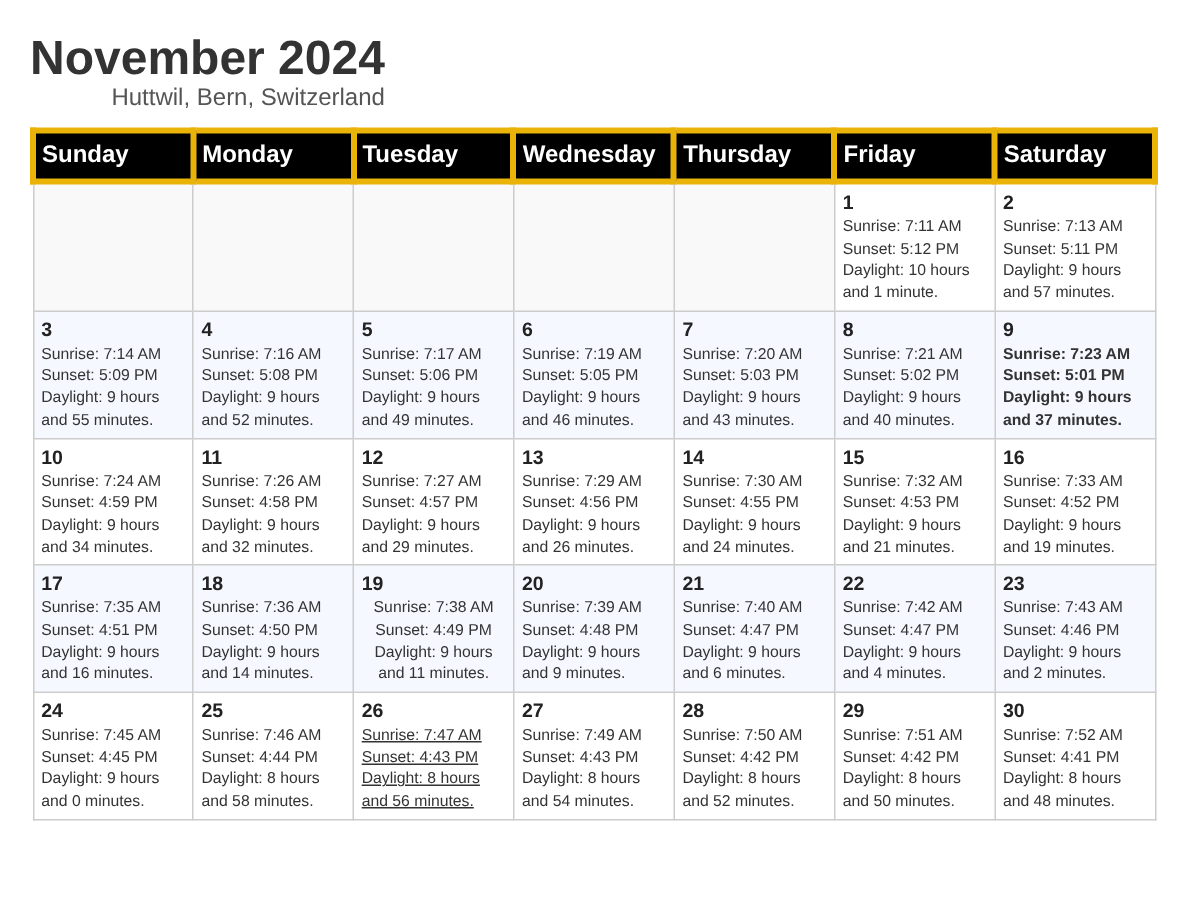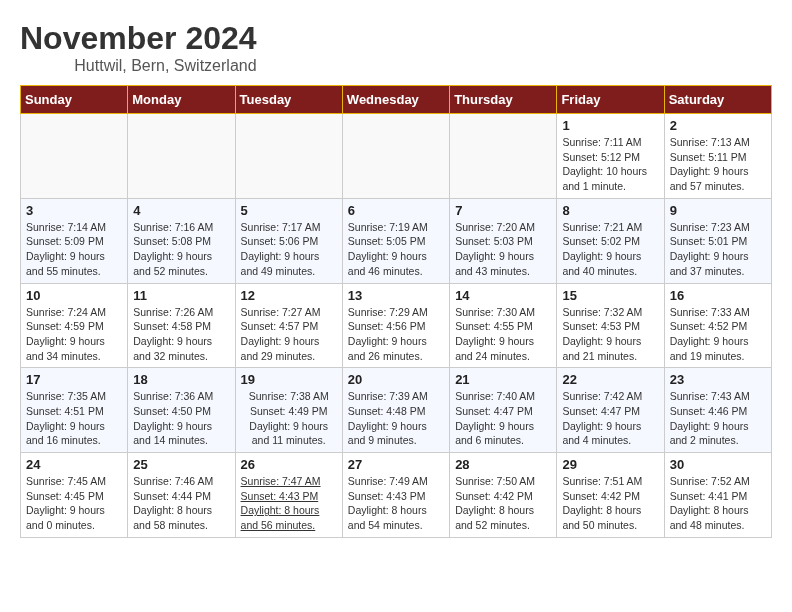--- a/index.html
+++ b/index.html
@@ -43,27 +43,27 @@
     .location {
       font-size: 16px;
       color: #555;
     }
     .calendar {
       width: 100%;
       border-collapse: collapse;
       font-size: 11px;
     }
     .calendar th {
-      background: #7f1d1d;
+      background: #000000;
       color: #fff;
       padding: 6px 4px;
       text-align: left;
-      font-size: 13px;
+      font-size: 16px;
       font-weight: bold;
-      border: 1px solid #eab308;
+      border: 4px solid #eab308;
     }
     .calendar td {
       border: 1px solid #ccc;
       vertical-align: top;
       padding: 4px 5px;
       width: 107px;
       min-height: 80px;
       background: #fff;
     }
     .calendar td.empty {
@@ -158,21 +158,21 @@
 Daylight: 9 hours and 43 minutes.</div>
         </td>
         <td>
           <div class="day-number">8</div>
           <div class="day-info" style="white-space: pre-line;">Sunrise: 7:21 AM
 Sunset: 5:02 PM
 Daylight: 9 hours and 40 minutes.</div>
         </td>
         <td>
           <div class="day-number">9</div>
-          <div class="day-info" style="white-space: pre-line;">Sunrise: 7:23 AM
+          <div class="day-info" style="white-space: pre-line; font-weight: bold;">Sunrise: 7:23 AM
 Sunset: 5:01 PM
 Daylight: 9 hours and 37 minutes.</div>
         </td>
       </tr>
       <tr>
         <td>
           <div class="day-number">10</div>
           <div class="day-info" style="white-space: pre-line;">Sunrise: 7:24 AM
 Sunset: 4:59 PM
 Daylight: 9 hours and 34 minutes.</div>

